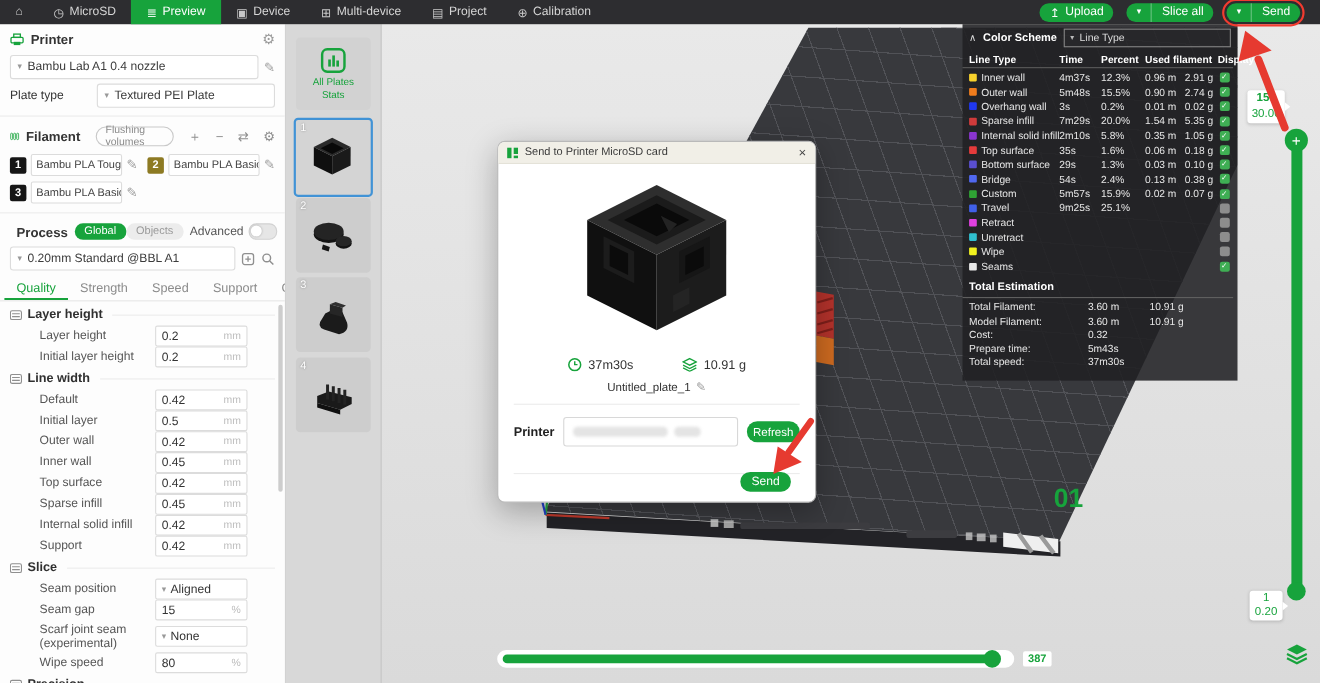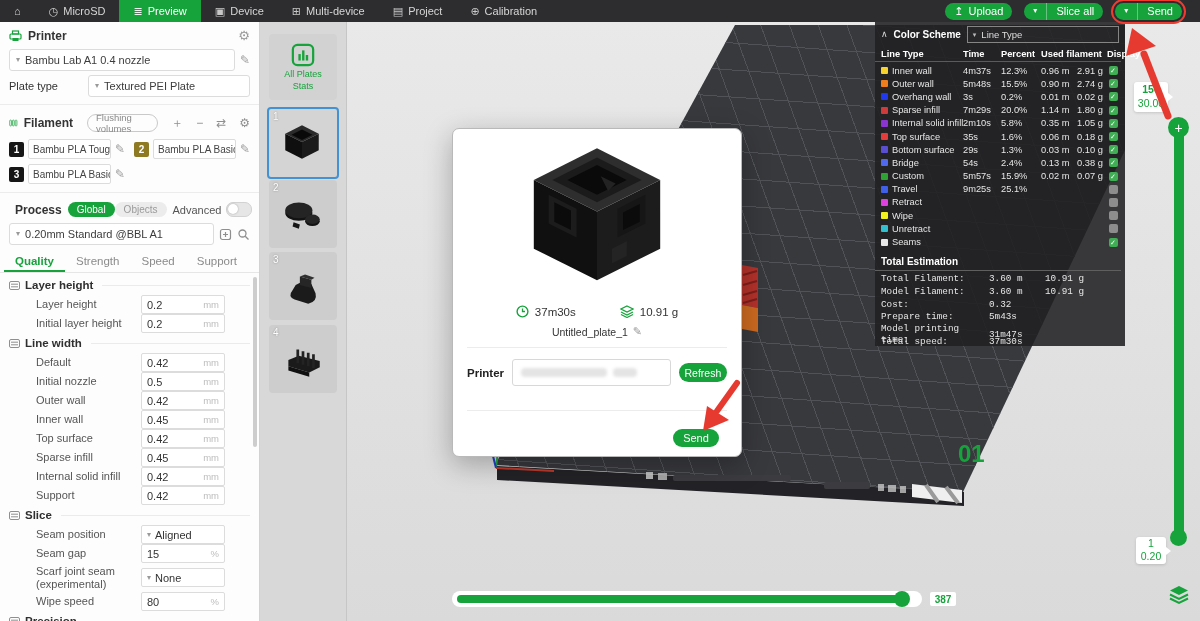--- a/index.html
+++ b/index.html
@@ -33,21 +33,21 @@
   .pill-sm{height:15px;border-radius:8px;padding:0 9px;font-size:10px;display:flex;align-items:center;}
   .pill-green{background:#17a33c;color:#fff;}
   .pill-gray{background:#ececec;color:#9a9a9a;}
   .flush{border:1px solid #c9c9c9;border-radius:9px;height:16px;padding:0 8px;font-size:9.5px;color:#8a8a8a;display:flex;align-items:center;margin-left:8px;}
   .mini-ico{color:#8f8f8f;font-size:12px;margin-left:7px;}
   .adv{margin-left:auto;display:flex;align-items:center;gap:5px;color:#555;}
   .toggle{width:24px;height:13px;border-radius:7px;background:#e6e6e6;border:1px solid #d2d2d2;position:relative;}
   .toggle i{position:absolute;left:1px;top:1px;width:10px;height:10px;border-radius:50%;background:#fff;box-shadow:0 0 2px rgba(0,0,0,.3);}
   .tabs{display:flex;border-bottom:1px solid #e6e6e6;padding:0 4px;height:22px;font-size:11.5px;color:#8b8b8b;margin-top:3px;}
   .tab{padding:0 11px;display:flex;align-items:center;}
-  .tab.active{color:#17a33c;font-weight:bold;box-shadow:inset 0 -2px 0 #17a33c;}
+  .tab.active{color:#17a33c;font-weight:normal;box-shadow:inset 0 -2px 0 #17a33c;}
   .sec-head{display:flex;align-items:center;gap:5px;padding:0 9px;height:20px;font-weight:bold;color:#2f2f2f;font-size:11.5px;}
   .sec-rule{flex:1;height:1px;background:#ebebeb;margin-left:4px;}
   .param-row{display:flex;align-items:center;height:19px;padding:0 34px 0 36px;justify-content:space-between;}
   .param-row.twoline{height:29px;justify-content:flex-end;}
   .param-label{color:#555;line-height:1.15;max-width:110px;}
   .param-input{width:72px;height:17px;border:1px solid #dcdcdc;border-radius:2px;display:flex;align-items:center;justify-content:space-between;padding:0 5px;background:#fff;flex:none;}
   .pv{color:#333;}
   .pu{color:#bdbdbd;font-size:9.5px;}
   .param-select{width:72px;height:17px;border:1px solid #dcdcdc;border-radius:2px;display:flex;align-items:center;gap:4px;padding:0 5px;background:#fff;color:#333;flex:none;}
   .lp-scroll{position:absolute;right:2px;top:255px;width:4px;height:170px;border-radius:2px;background:#cdcdcd;}
@@ -78,21 +78,21 @@
   .lt-headrow{font-weight:bold;color:#fff;height:15px;border-bottom:1px solid #5a5a5a;margin:0 4px 2px 0;}
   .lt-row{height:13.2px;}
   .lt-name{display:flex;align-items:center;gap:4px;white-space:nowrap;overflow:visible;}
   .sw{width:7px;height:7px;border-radius:1px;display:inline-block;flex:none;}
   .lt-c{white-space:nowrap;}
   .lt-uf{grid-column:span 2;}
   .lt-d{display:flex;justify-content:center;padding-right:6px;}
   .cb{width:9px;height:9px;border-radius:2px;background:#8d8d8d;display:flex;align-items:center;justify-content:center;font-size:7px;color:#fff;line-height:1;}
   .cb.on{background:#3fae54;}
   .te-head{font-weight:bold;color:#fff;font-size:10px;padding:5px 6px 3px;border-bottom:1px solid #5f5f5f;margin:2px 4px 2px 0;}
-  .tot-row{display:grid;grid-template-columns:108px 56px 1fr;padding-left:6px;height:12.6px;align-items:center;font-family:Liberation Mono, monospace;}
+  .tot-row{display:grid;grid-template-columns:108px 56px 1fr;padding-left:6px;height:12.6px;align-items:center;}
   
   .dialog{position:absolute;left:452px;top:128px;width:288px;height:327px;background:#fff;border:1px solid #b9b9b9;border-radius:7px;box-shadow:0 8px 28px rgba(0,0,0,.28);z-index:30;font-size:11px;color:#3a3a3a;}
   .dlg-title{height:19px;background:#f1efe7;border-bottom:1px solid #e2dfd4;border-radius:6px 6px 0 0;display:flex;align-items:center;gap:6px;padding:0 8px;font-size:10px;color:#3a3a3a;}
   .dlg-close{margin-left:auto;color:#444;font-size:12px;}
   .dlg-cube{display:flex;justify-content:center;margin-top:10px;}
   .dlg-stats{display:flex;justify-content:center;gap:44px;align-items:center;margin-top:8px;font-size:11.5px;color:#333;}
   .dlg-stat{display:flex;align-items:center;gap:6px;}
   .dlg-name{display:flex;justify-content:center;align-items:center;gap:5px;margin-top:7px;font-size:10.5px;color:#333;}
   .dlg-hr{height:1px;background:#ececec;margin:9px 14px 0;}
   .dlg-printer{display:flex;align-items:center;margin:11px 14px 0;gap:8px;}
@@ -305,21 +305,21 @@
         <span class="sec-rule"></span>
       </div>
       <div class="param-row">
         <span class="param-label">Default</span>
         <span class="param-input">
           <span class="pv">0.42</span>
           <span class="pu">mm</span>
         </span>
       </div>
       <div class="param-row">
-        <span class="param-label">Initial nozzle</span>
+        <span class="param-label">Initial layer</span>
         <span class="param-input">
           <span class="pv">0.5</span>
           <span class="pu">mm</span>
         </span>
       </div>
       <div class="param-row">
         <span class="param-label">Outer wall</span>
         <span class="param-input">
           <span class="pv">0.42</span>
           <span class="pu">mm</span>
@@ -532,22 +532,22 @@
         <span class="lt-c">0.01 m</span>
         <span class="lt-c">0.02 g</span>
         <span class="lt-d">
           <span class="cb on">✓</span>
         </span>
       </div>
       <div class="lt-grid lt-row">
         <span class="lt-name"><i class="sw" style="background:#cf3b3b"></i>Sparse infill</span>
         <span class="lt-c">7m29s</span>
         <span class="lt-c">20.0%</span>
-        <span class="lt-c">1.14 m</span>
-        <span class="lt-c">1.80 g</span>
+        <span class="lt-c">1.54 m</span>
+        <span class="lt-c">5.35 g</span>
         <span class="lt-d">
           <span class="cb on">✓</span>
         </span>
       </div>
       <div class="lt-grid lt-row">
         <span class="lt-name"><i class="sw" style="background:#8a35cf"></i>Internal solid infill</span>
         <span class="lt-c">2m10s</span>
         <span class="lt-c">5.8%</span>
         <span class="lt-c">0.35 m</span>
         <span class="lt-c">1.05 g</span>
@@ -609,31 +609,31 @@
         <span class="lt-name"><i class="sw" style="background:#e040e0"></i>Retract</span>
         <span class="lt-c"></span>
         <span class="lt-c"></span>
         <span class="lt-c"></span>
         <span class="lt-c"></span>
         <span class="lt-d">
           <span class="cb"></span>
         </span>
       </div>
       <div class="lt-grid lt-row">
+        <span class="lt-name"><i class="sw" style="background:#30c0d0"></i>Unretract</span>
+        <span class="lt-c"></span>
+        <span class="lt-c"></span>
+        <span class="lt-c"></span>
+        <span class="lt-c"></span>
+        <span class="lt-d">
+          <span class="cb"></span>
+        </span>
+      </div>
+      <div class="lt-grid lt-row">
         <span class="lt-name"><i class="sw" style="background:#f2f21f"></i>Wipe</span>
-        <span class="lt-c"></span>
-        <span class="lt-c"></span>
-        <span class="lt-c"></span>
-        <span class="lt-c"></span>
-        <span class="lt-d">
-          <span class="cb"></span>
-        </span>
-      </div>
-      <div class="lt-grid lt-row">
-        <span class="lt-name"><i class="sw" style="background:#30c0d0"></i>Unretract</span>
         <span class="lt-c"></span>
         <span class="lt-c"></span>
         <span class="lt-c"></span>
         <span class="lt-c"></span>
         <span class="lt-d">
           <span class="cb"></span>
         </span>
       </div>
       <div class="lt-grid lt-row">
         <span class="lt-name"><i class="sw" style="background:#e8e8e8"></i>Seams</span>
@@ -662,33 +662,37 @@
         <span>Cost:</span>
         <span>0.32</span>
         <span></span>
       </div>
       <div class="tot-row">
         <span>Prepare time:</span>
         <span>5m43s</span>
         <span></span>
       </div>
       <div class="tot-row">
-        <span>Model printing time:</span>
-        <span>31m47s</span>
-        <span></span>
-      </div>
-      <div class="tot-row">
         <span>Total speed:</span>
         <span>37m30s</span>
         <span></span>
       </div>
     </div>
 </div>
 
 <div class="dialog">
+  <div class="dlg-title">
+    <svg width="10" height="10" viewBox="0 0 10 10">
+        <rect x="0" y="0" width="4" height="10" fill="#17a33c"></rect>
+        <rect x="6" y="0" width="4" height="6" fill="#17a33c"></rect>
+        <rect x="6" y="7.5" width="4" height="2.5" fill="#17a33c"></rect>
+      </svg>
+    <span>Send to Printer MicroSD card</span>
+    <span class="dlg-close">×</span>
+  </div>
   <div class="dlg-cube">
     <svg width="150" height="158" viewBox="0 0 160 170">
       <path d="M80 10 L148 44 L80 78 L12 44 Z" fill="#2e2e2e"></path>
       <path d="M148 44 L148 118 L80 152 L80 78 Z" fill="#1c1c1c"></path>
       <path d="M12 44 L12 118 L80 152 L80 78 Z" fill="#101010"></path>
       <path d="M80 20 L128 44 L80 68 L32 44 Z" fill="#1b1b1b"></path>
       <path d="M80 28 L112 44 L80 60 L48 44 Z" fill="#0a0a0a"></path>
       <path d="M84 40 L100 48 L92 56 Z" fill="#232323"></path>
       <path d="M28 60 L58 75 L58 106 L28 91 Z" fill="#1c1c1c"></path>
       <path d="M34 68 L52 77 L52 98 L34 89 Z" fill="#0b0b0b"></path>

